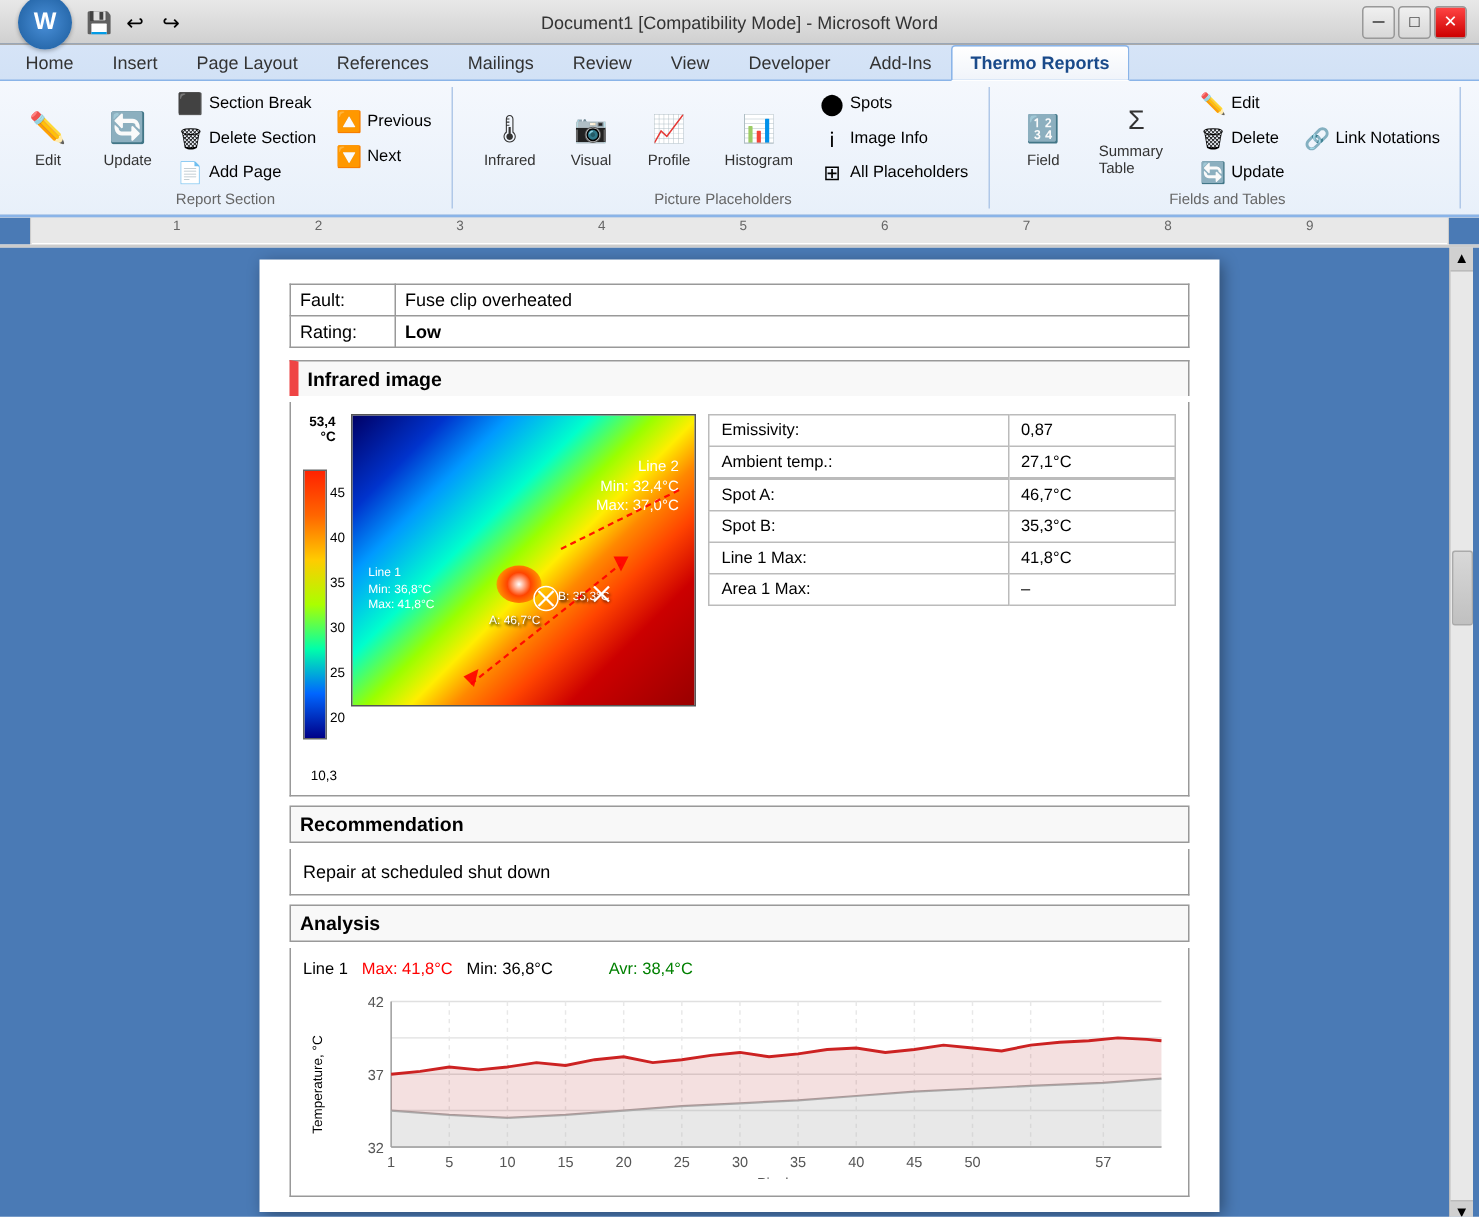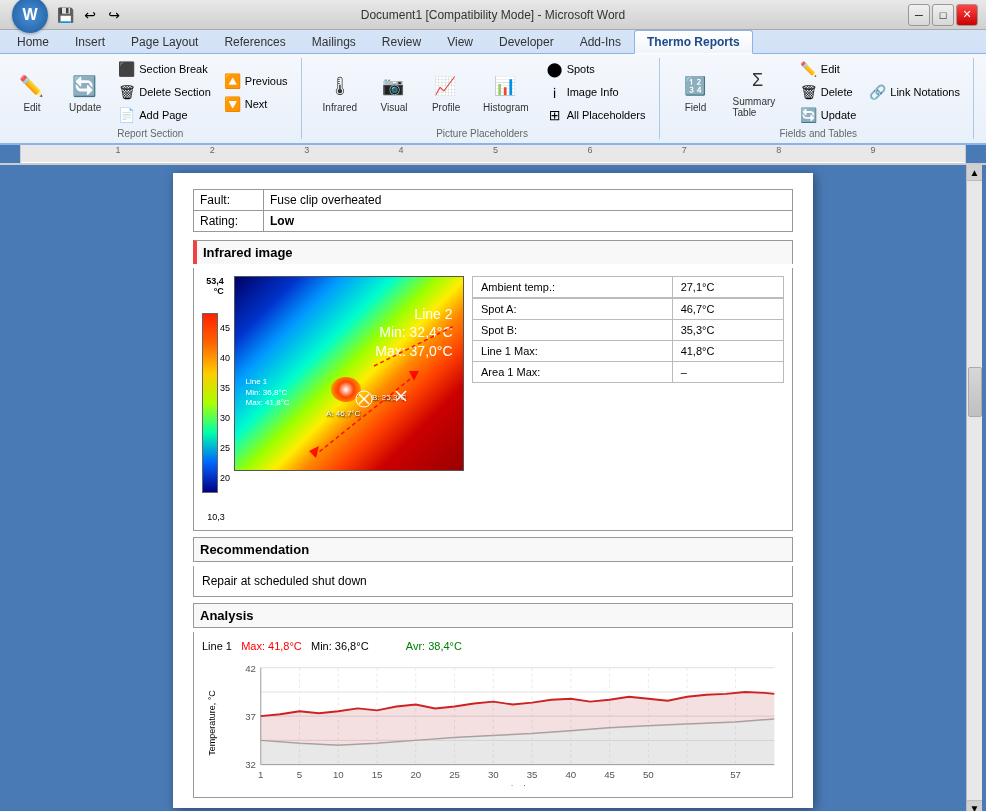--- a/index.html
+++ b/index.html
@@ -261,21 +261,21 @@
           <td style="width:70px;">Fault:</td>
           <td>Fuse clip overheated</td>
         </tr>
         <tr>
           <td>Rating:</td>
           <td><strong>Low</strong></td>
         </tr>
       </tbody>
         </table>
 
-      <div class="section-heading" style="border-top:1px solid #999;border-left:4px solid #ef4444;border-right:1px solid #999;padding:4px 6px;background:#f8f8f8;">Infrared image</div>
+      <div class="section-heading" style="border-top:1px solid #999;border-left:6px solid #ef4444;border-right:1px solid #999;padding:4px 6px;background:#f8f8f8;">Infrared image</div>
 
       <div style="border:1px solid #999;padding:8px;display:flex;gap:8px;border-top:none;">
 
         <div style="display:flex;gap:4px;flex-shrink:0;">
 
           <div style="display:flex;flex-direction:column;align-items:center;gap:17px;">
             <div style="font-size:9px;font-weight:bold;text-align:right;padding-right:2px;">
               <span>53,4</span><br>
               <span>°C</span>
             </div>
@@ -298,21 +298,21 @@
             <div style="width:100%;height:100%;background:linear-gradient(135deg, #000066 0%, #0033cc 15%, #0099ff 25%, #00ffcc 38%, #99ff00 48%, #ffee00 55%, #ff8800 62%, #ff4400 70%, #cc0000 80%, #990000 100%);position:absolute;top:0;left:0;border:1px solid #555;"></div>
 
             <div style="position:absolute;left:42%;top:52%;width:30px;height:25px;background:radial-gradient(circle, #ffffff 0%, #ff4400 40%, #ff8800 70%, transparent 100%);border-radius:50%;"></div>
 
             <div style="position:absolute;left:5%;top:52%;color:white;font-size:8px;line-height:1.3;">
               <span>Line 1</span><br>
               <span>Min: 36,8°C</span><br>
               <span>Max: 41,8°C</span>
             </div>
 
-            <div style="position:absolute;right:5%;top:15%;color:white;font-size:14px;line-height:1.3;text-align:right;">
+            <div style="position:absolute;right:5%;top:15%;color:white;font-size:10px;line-height:1.3;text-align:right;">
               <span>Line 2</span><br>
               <span>Min: 32,4°C</span><br>
               <span>Max: 37,0°C</span>
             </div>
 
             <div style="position:absolute;left:40%;top:68%;color:white;font-size:8px;text-shadow:1px 1px 2px black;">
               <span>A: 46,7°C</span>
             </div>
 
             <div style="position:absolute;left:60%;top:60%;color:white;font-size:8px;text-shadow:1px 1px 2px black;">
@@ -333,20 +333,24 @@
               <circle cx="130" cy="123" r="8" stroke="white" stroke-width="1" fill="none"></circle>
               <line x1="162" y1="115" x2="172" y2="125" stroke="white" stroke-width="1.5"></line>
               <line x1="172" y1="115" x2="162" y2="125" stroke="white" stroke-width="1.5"></line>
             </svg>
           </div>
         </div>
 
         <div style="flex:1;">
           <table style="border-collapse:collapse;width:100%;">
             <tbody>
+                <tr>
+              <td style="border:1px solid #bbb;padding:4px 8px;font-size:11px;">Emissivity:</td>
+              <td style="border:1px solid #bbb;padding:4px 8px;font-size:11px;">0,87</td>
+            </tr>
             <tr>
               <td style="border:1px solid #bbb;padding:4px 8px;font-size:11px;">Ambient temp.:</td>
               <td style="border:1px solid #bbb;padding:4px 8px;font-size:11px;">27,1°C</td>
             </tr>
             <tr>
               <td style="border:1px solid #bbb;padding:4px 8px;font-size:11px;border-top:2px solid #bbb;">Spot A:</td>
               <td style="border:1px solid #bbb;padding:4px 8px;font-size:11px;border-top:2px solid #bbb;">46,7°C</td>
             </tr>
             <tr>
               <td style="border:1px solid #bbb;padding:4px 8px;font-size:11px;">Spot B:</td>

